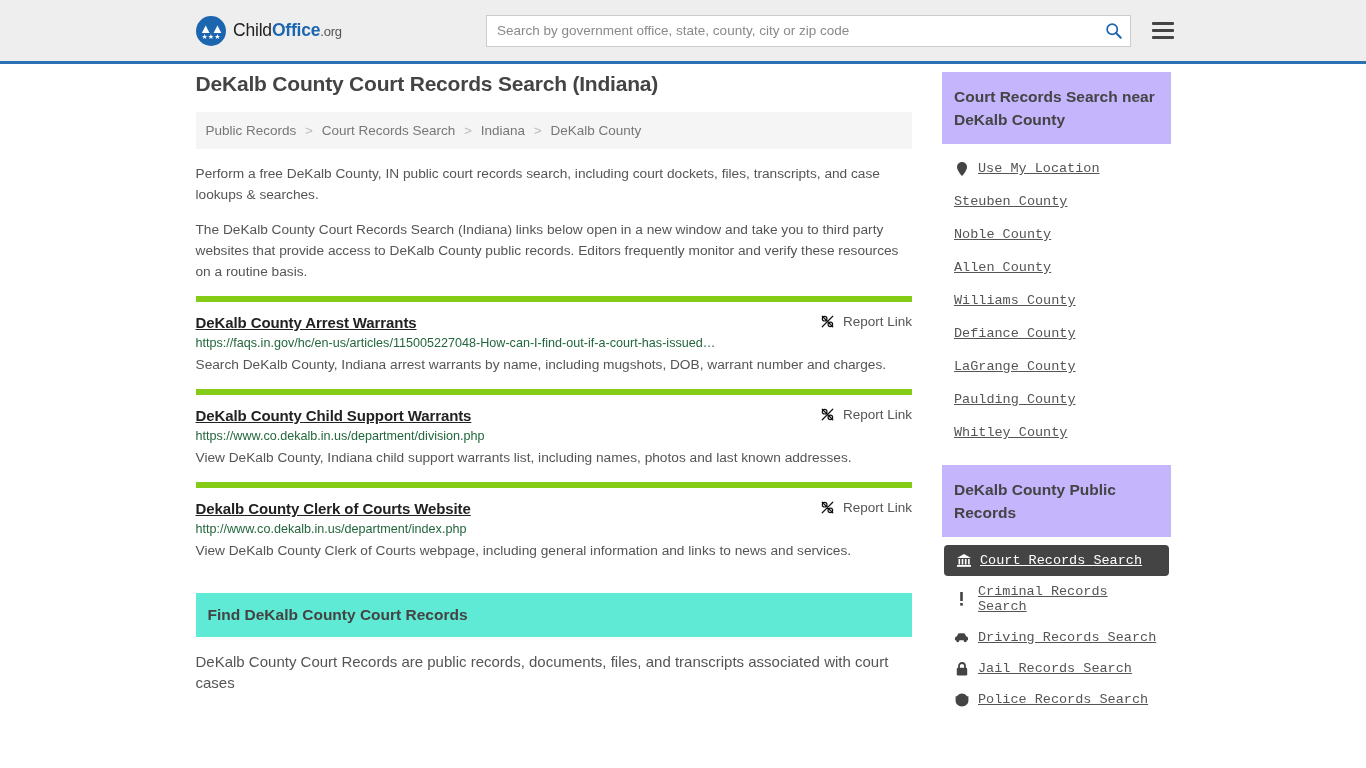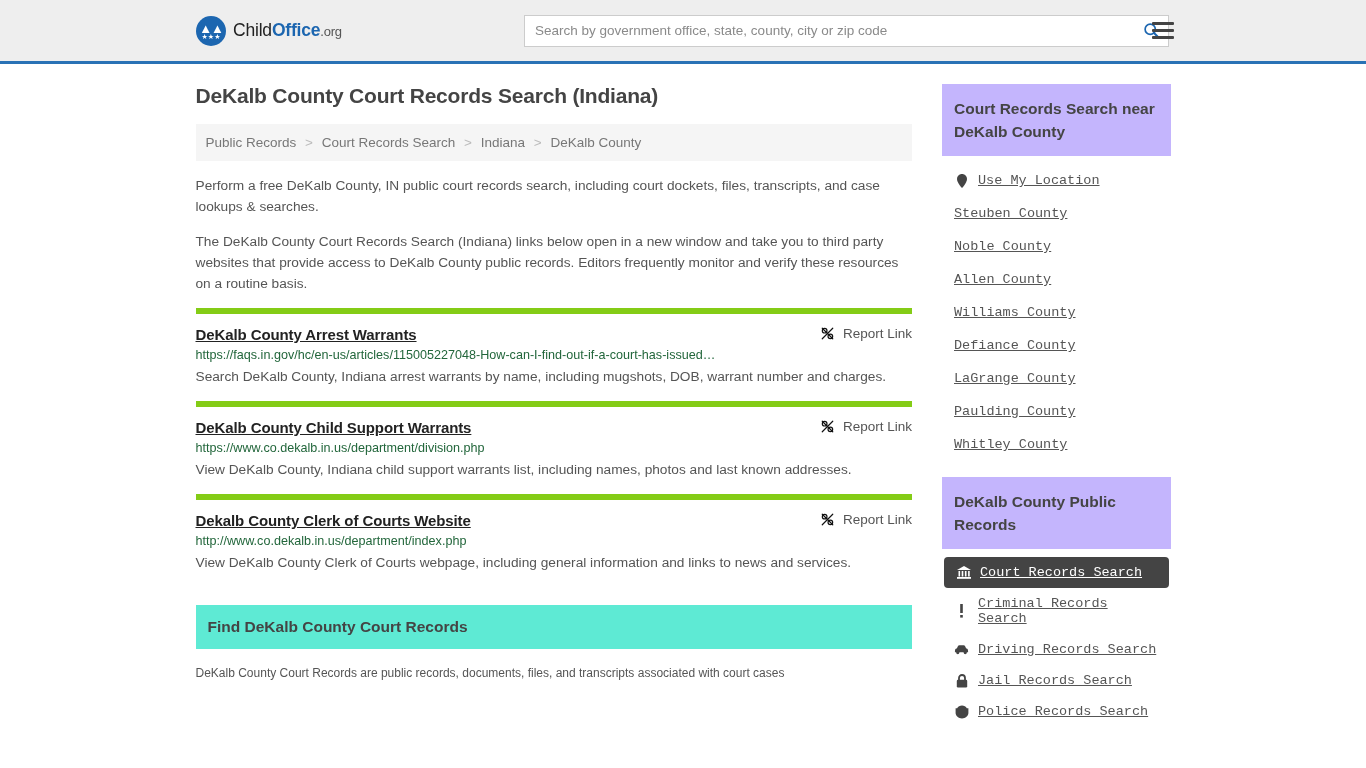--- a/index.html
+++ b/index.html
@@ -58,21 +58,21 @@
     font-weight: 400;
     color: #222222;
     letter-spacing: -0.2px;
     white-space: nowrap;
   }
   .logo-text .bold-blue { color: #1c66b0; font-weight: bold; }
   .logo-text .dotorg { font-size: 13px; color: #555; }
 
   .search-wrap {
     position: absolute;
-    left: 524px;
+    left: 486px;
     width: 645px;
     height: 32px;
     background: #ffffff;
     border: 1px solid #cccccc;
     display: flex;
     align-items: center;
   }
   .search-input {
     flex: 1;
     border: none;
@@ -111,21 +111,21 @@
   .page {
     width: 1366px;
     padding: 0;
     display: flex;
     justify-content: center;
   }
   .container {
     width: 975px;
     display: flex;
     gap: 30px;
-    padding-top: 20px;
+    padding-top: 8px;
   }
   .main-col { width: 740px; }
   .side-col { width: 236px; }
 
   h1.page-title {
     font-size: 21px;
     color: #444444;
     font-weight: bold;
     margin: 0 0 16px 0;
     letter-spacing: -0.2px;
@@ -200,21 +200,21 @@
     padding: 13px 12px;
     margin-top: 18px;
   }
   .section-band h2 {
     margin: 0;
     font-size: 15.5px;
     color: #444444;
     font-weight: bold;
   }
   .section-body {
-    font-size: 12px;
+    font-size: 15px;
     line-height: 21px;
     color: #555;
     margin-top: 14px;
   }
 
   
   .panel-head {
     background: #c4b5fd;
     padding: 13px 12px;
     font-size: 15.5px;

